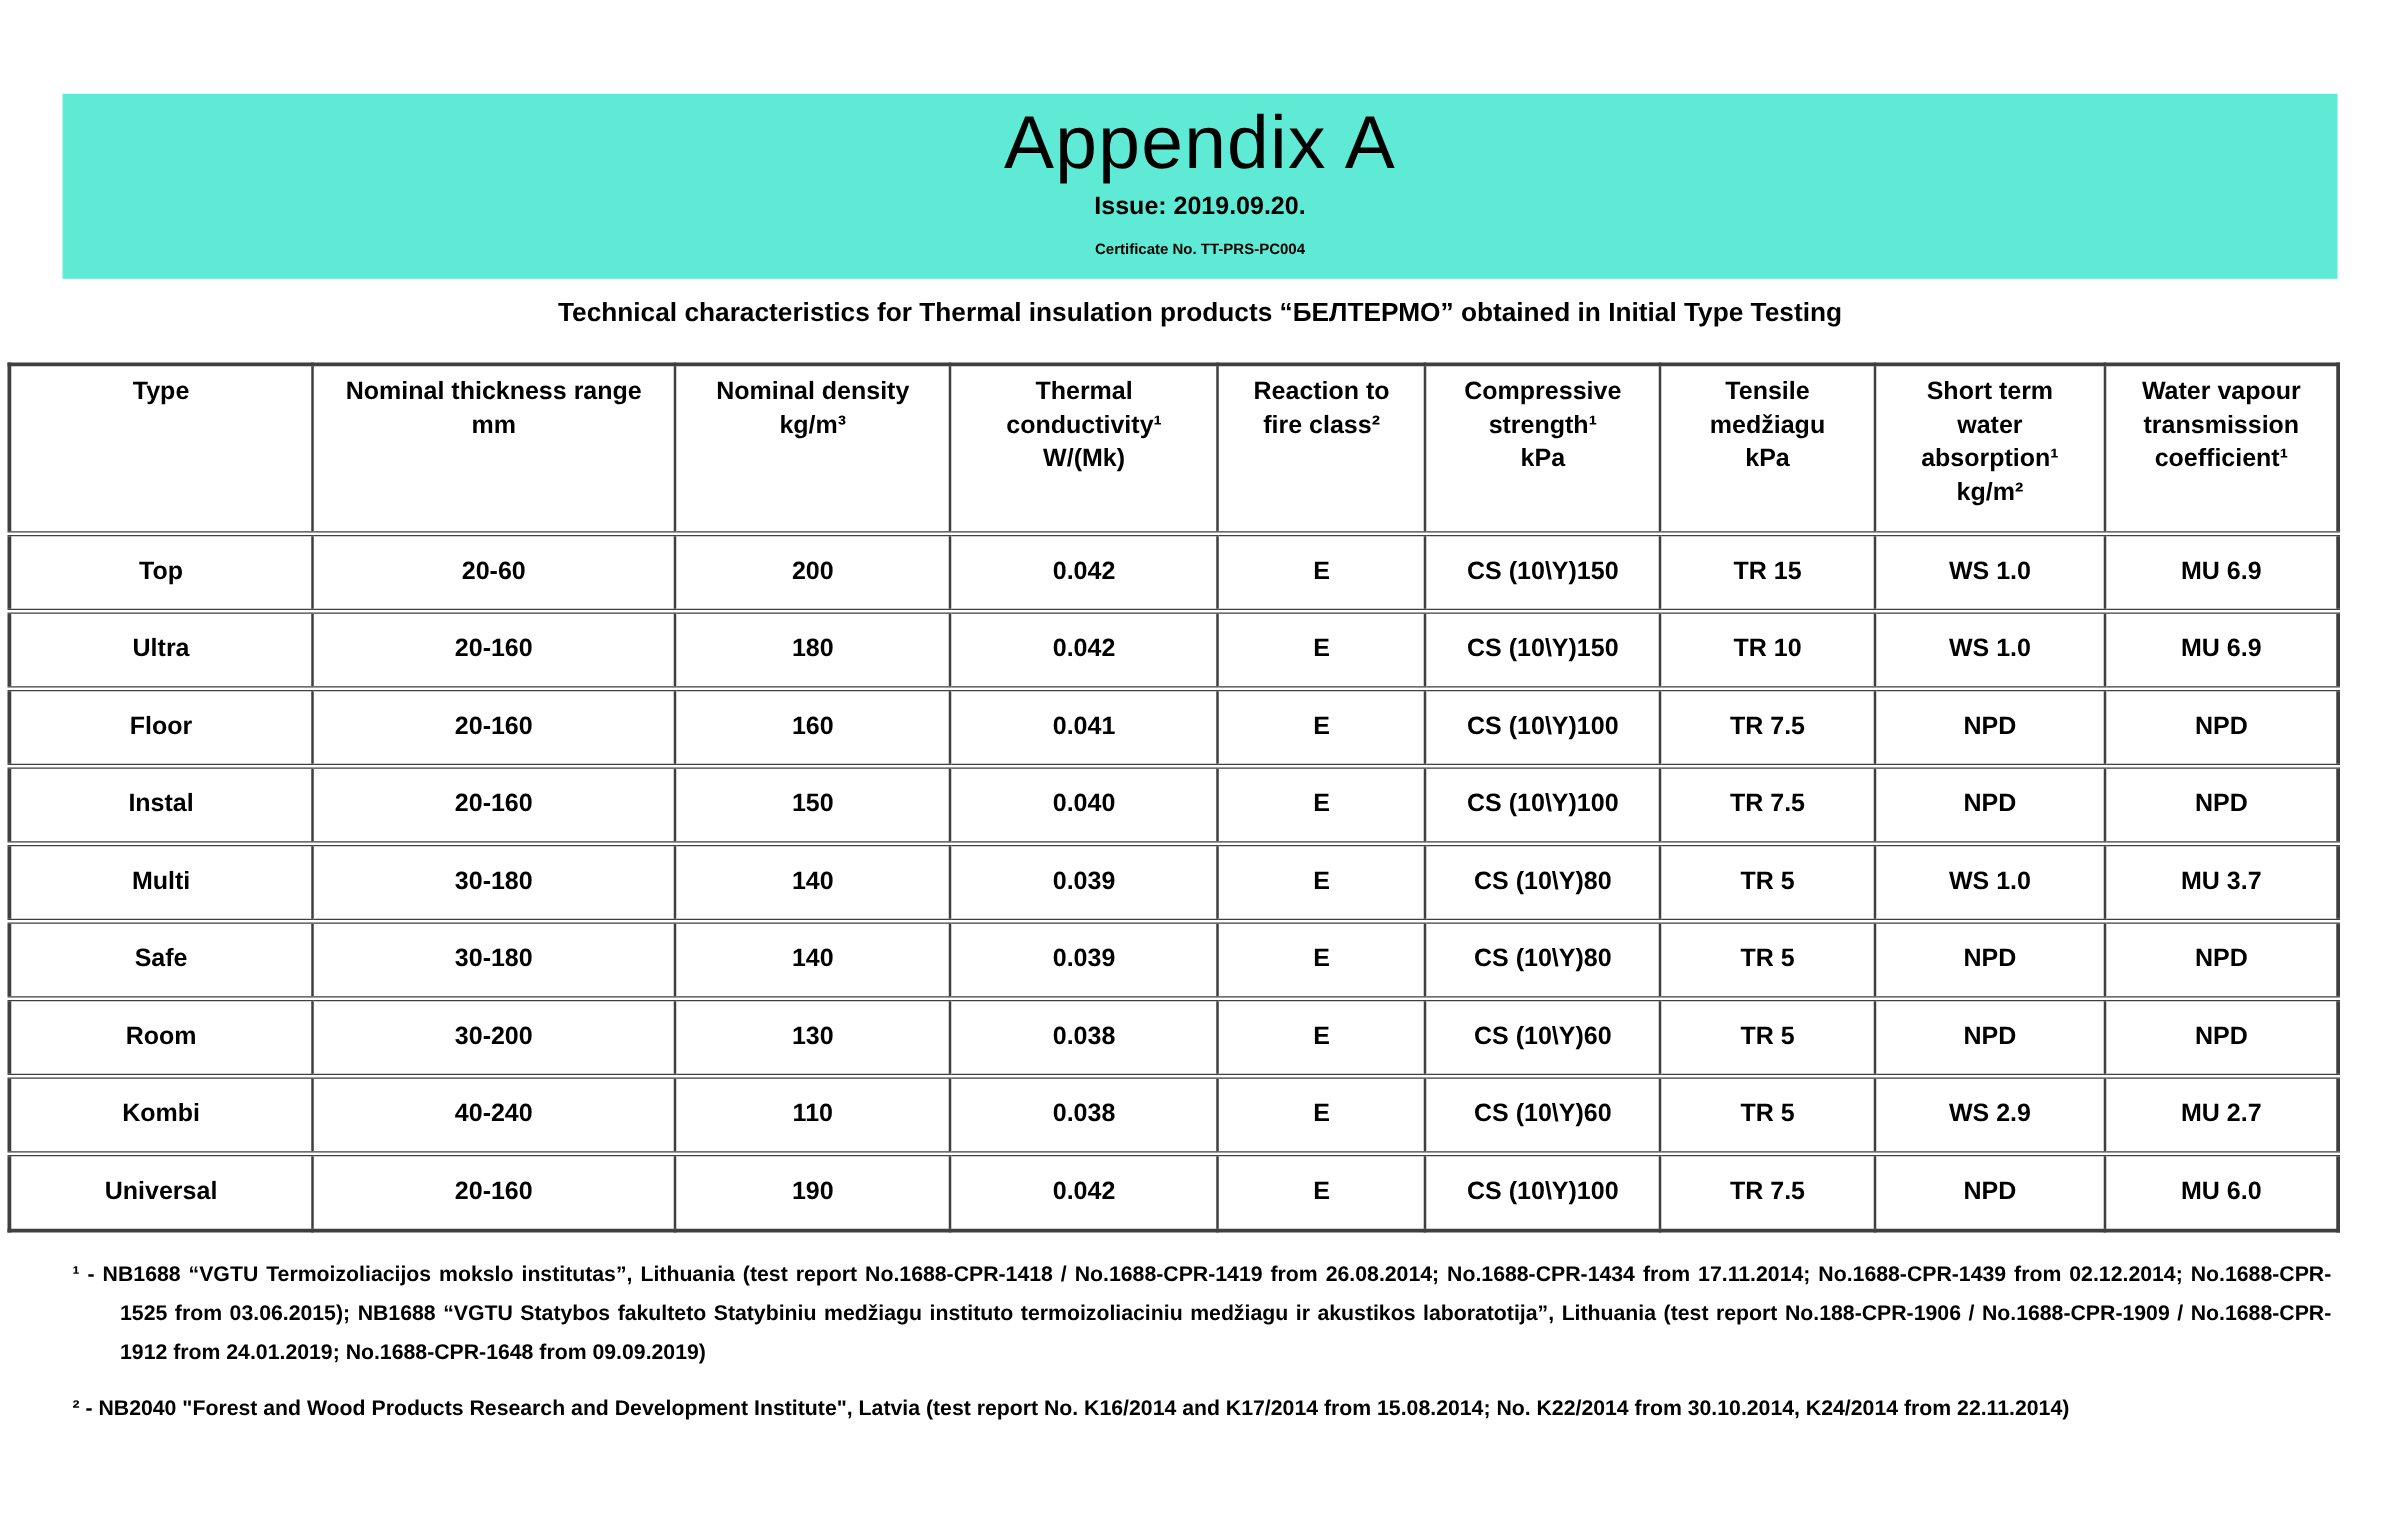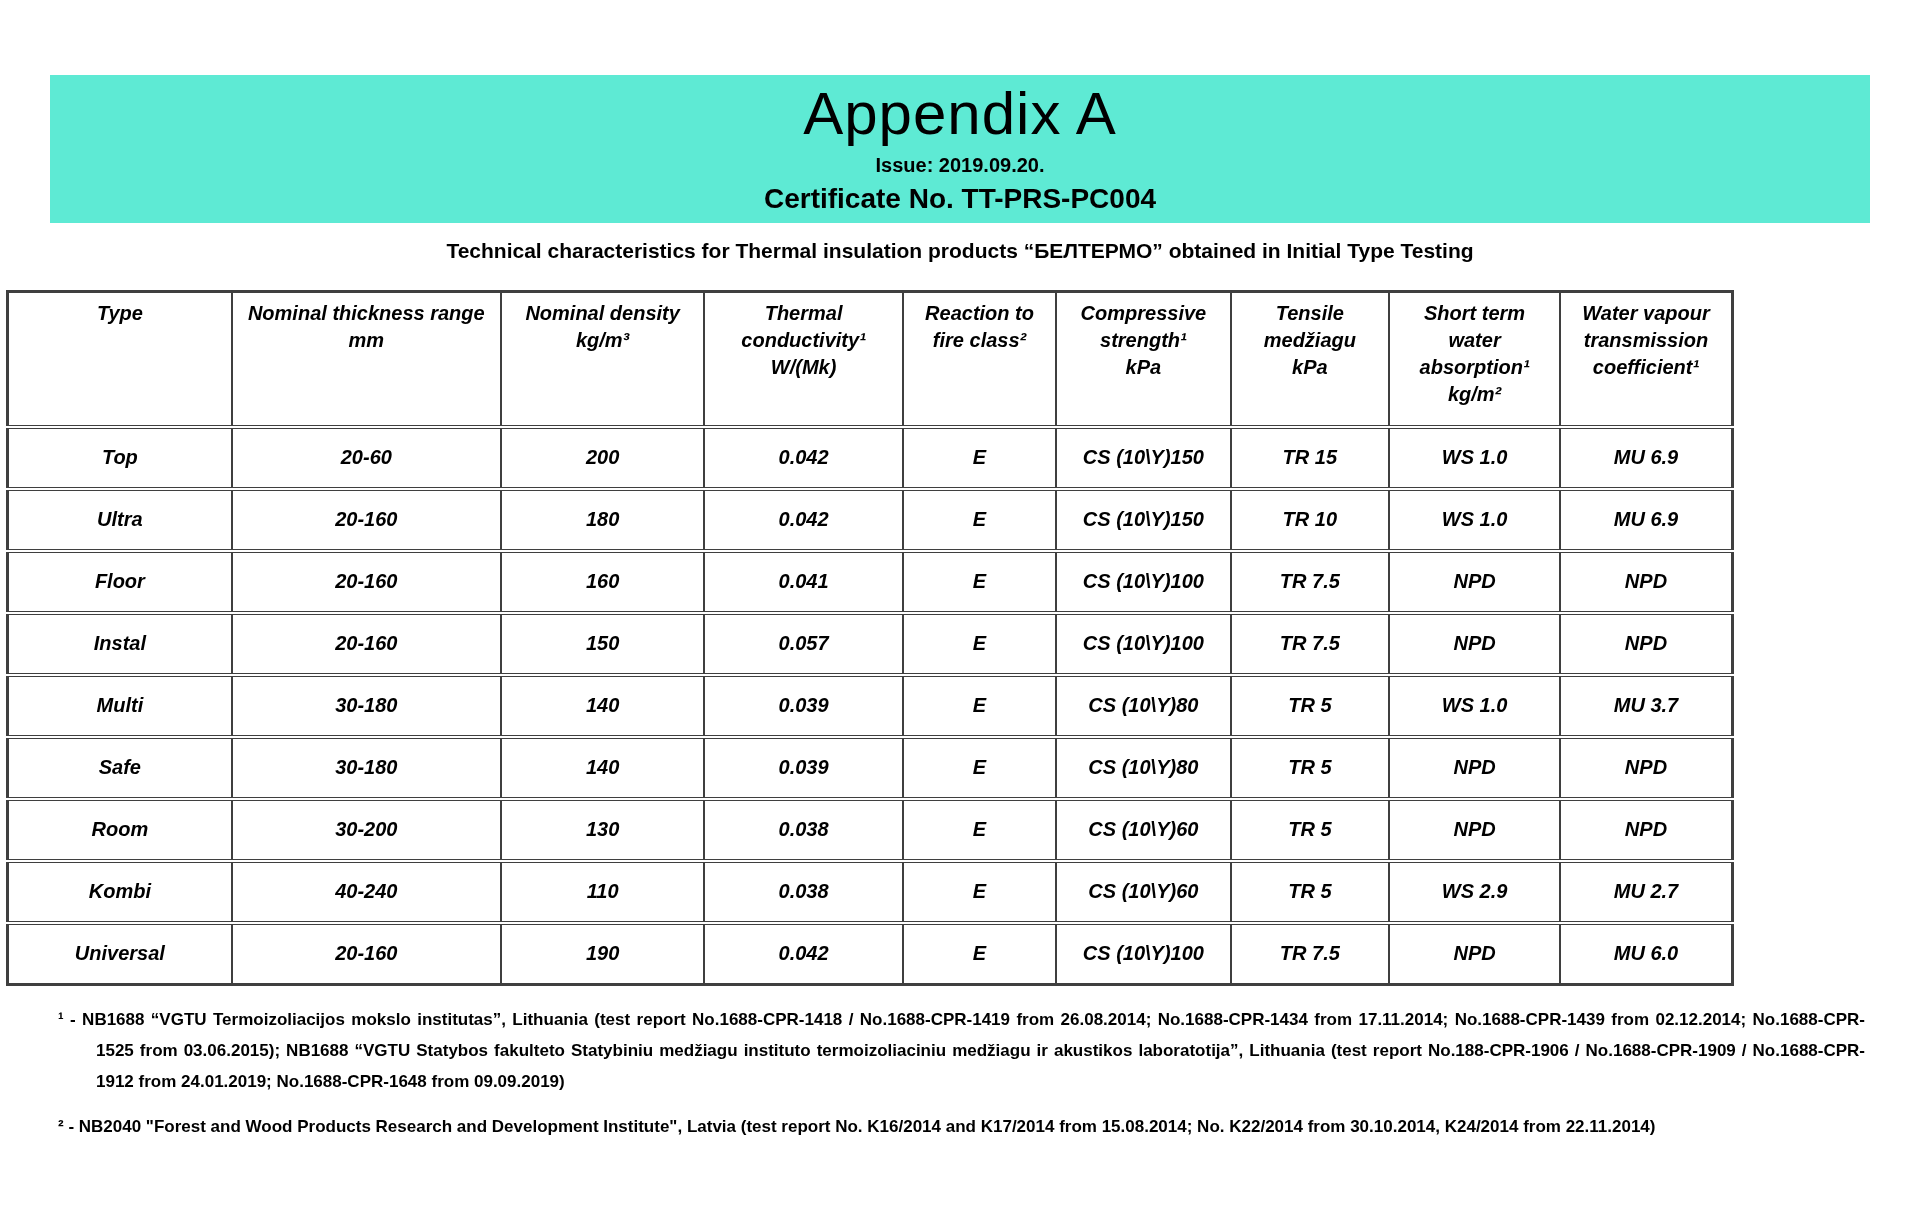--- a/index.html
+++ b/index.html
@@ -24,40 +24,39 @@
     line-height: 70px;
     letter-spacing: 1px;
   }
   .banner-issue {
     font-size: 20px;
     font-weight: 700;
     margin-top: 4px;
     line-height: 24px;
   }
   .banner-cert {
-    font-size: 28px;
+    font-size: 12px;
     font-weight: 700;
     margin-top: 10px;
     line-height: 24px;
   }
   .doc-title {
     margin-top: 16px;
     text-align: center;
     font-size: 21px;
     font-weight: 700;
     line-height: 24px;
   }
   table.char-table {
     margin-top: 27px;
     margin-left: 6px;
-    width: 1728px;
+    width: 1866px;
     border-collapse: collapse;
     table-layout: fixed;
     border: 3px solid #3f3f3f;
-    font-style: italic;
   }
   .char-table th, .char-table td {
     border: 2px solid #3f3f3f;
     text-align: center;
     font-weight: 700;
     padding: 0 4px;
   }
   .char-table thead tr { height: 135px; }
   .char-table th {
     vertical-align: top;
@@ -167,21 +166,21 @@
           <td>E</td>
           <td>CS (10\Y)100</td>
           <td>TR 7.5</td>
           <td>NPD</td>
           <td>NPD</td>
         </tr>
         <tr>
           <td>Instal</td>
           <td>20-160</td>
           <td>150</td>
-          <td>0.057</td>
+          <td>0.040</td>
           <td>E</td>
           <td>CS (10\Y)100</td>
           <td>TR 7.5</td>
           <td>NPD</td>
           <td>NPD</td>
         </tr>
         <tr>
           <td>Multi</td>
           <td>30-180</td>
           <td>140</td>

